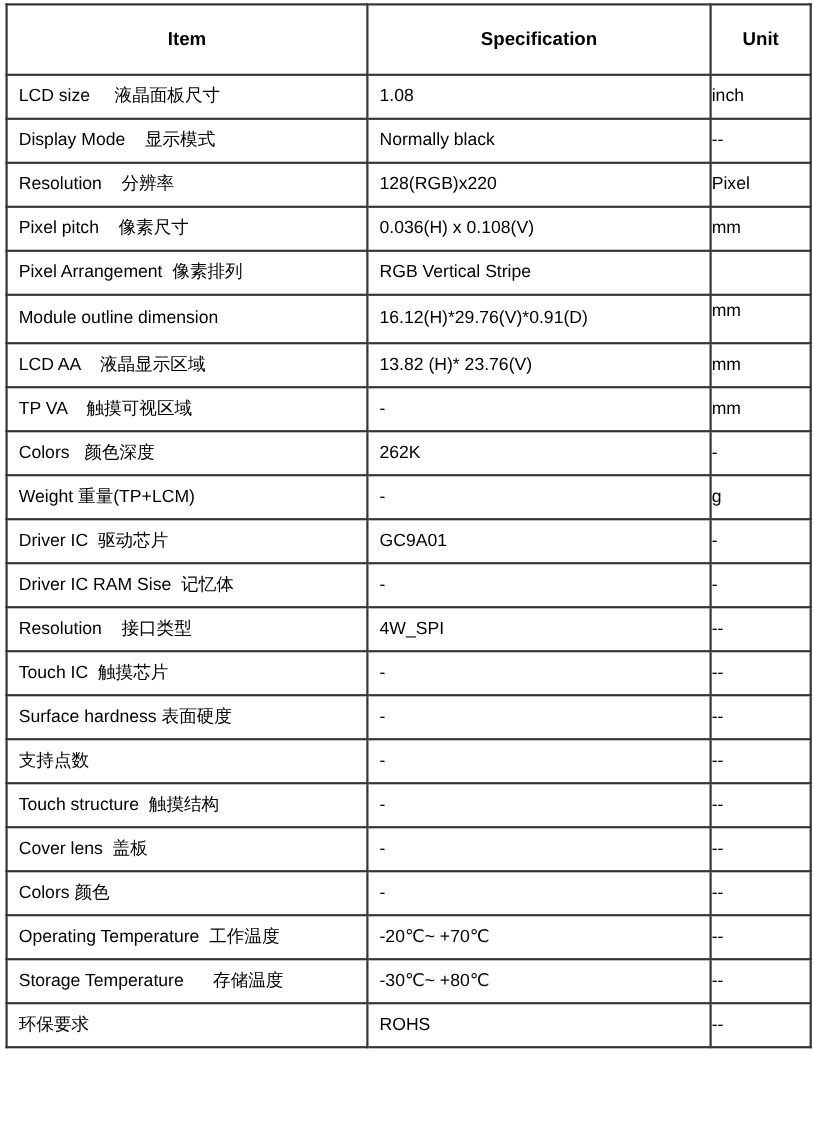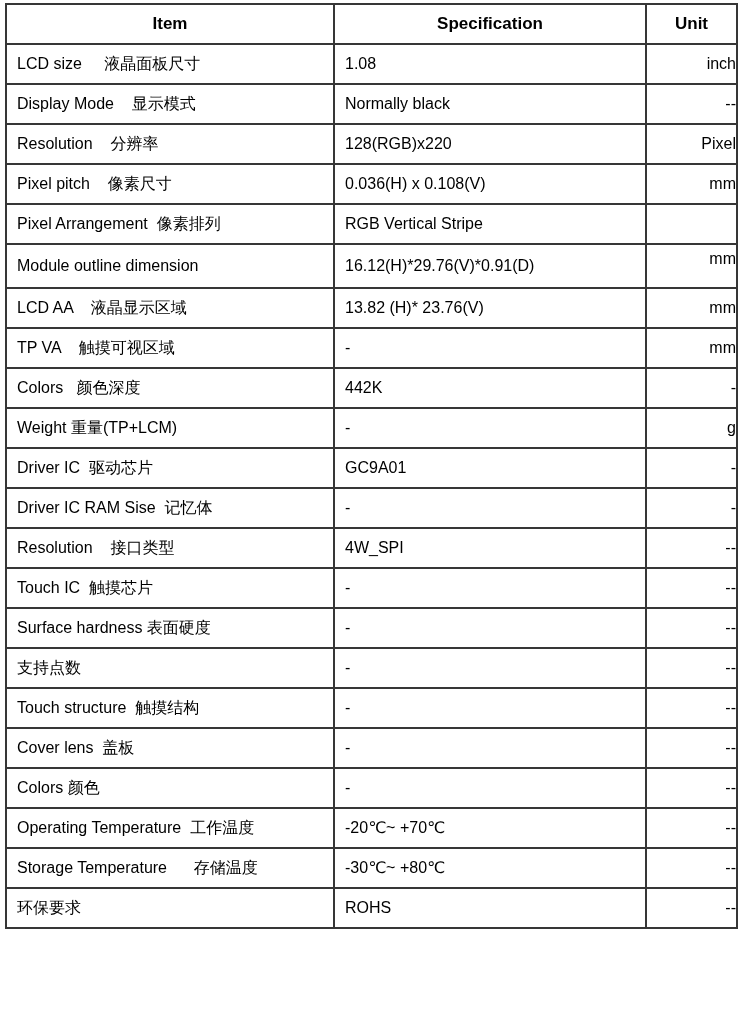--- a/index.html
+++ b/index.html
@@ -26,30 +26,30 @@
     height: 38px;
     font-size: 16px;
     line-height: 1.2;
     vertical-align: middle;
     overflow: hidden;
   }
   .spec-table th {
     font-weight: bold;
     text-align: center;
     font-size: 17px;
-    padding: 0;
+    padding: 12px;
     border-radius: 12px;
   }
   .c-item, .c-spec {
     text-align: left;
     padding: 0 4px 0 10px;
     white-space: pre-wrap;
   }
   .c-unit {
-    text-align: right;
+    text-align: left;
     padding: 0;
   }
   .c-unit.valign-top {
     vertical-align: top;
     padding-top: 4px;
   }
 </style>
 </head>
 <body>
 
@@ -102,21 +102,21 @@
       <td class="c-spec">13.82 (H)* 23.76(V)</td>
       <td class="c-unit">mm</td>
     </tr>
     <tr>
       <td class="c-item">TP VA    触摸可视区域</td>
       <td class="c-spec">-</td>
       <td class="c-unit">mm</td>
     </tr>
     <tr>
       <td class="c-item">Colors   颜色深度</td>
-      <td class="c-spec">442K</td>
+      <td class="c-spec">262K</td>
       <td class="c-unit">-</td>
     </tr>
     <tr>
       <td class="c-item">Weight 重量(TP+LCM)</td>
       <td class="c-spec">-</td>
       <td class="c-unit">g</td>
     </tr>
     <tr>
       <td class="c-item">Driver IC  驱动芯片</td>
       <td class="c-spec">GC9A01</td>

